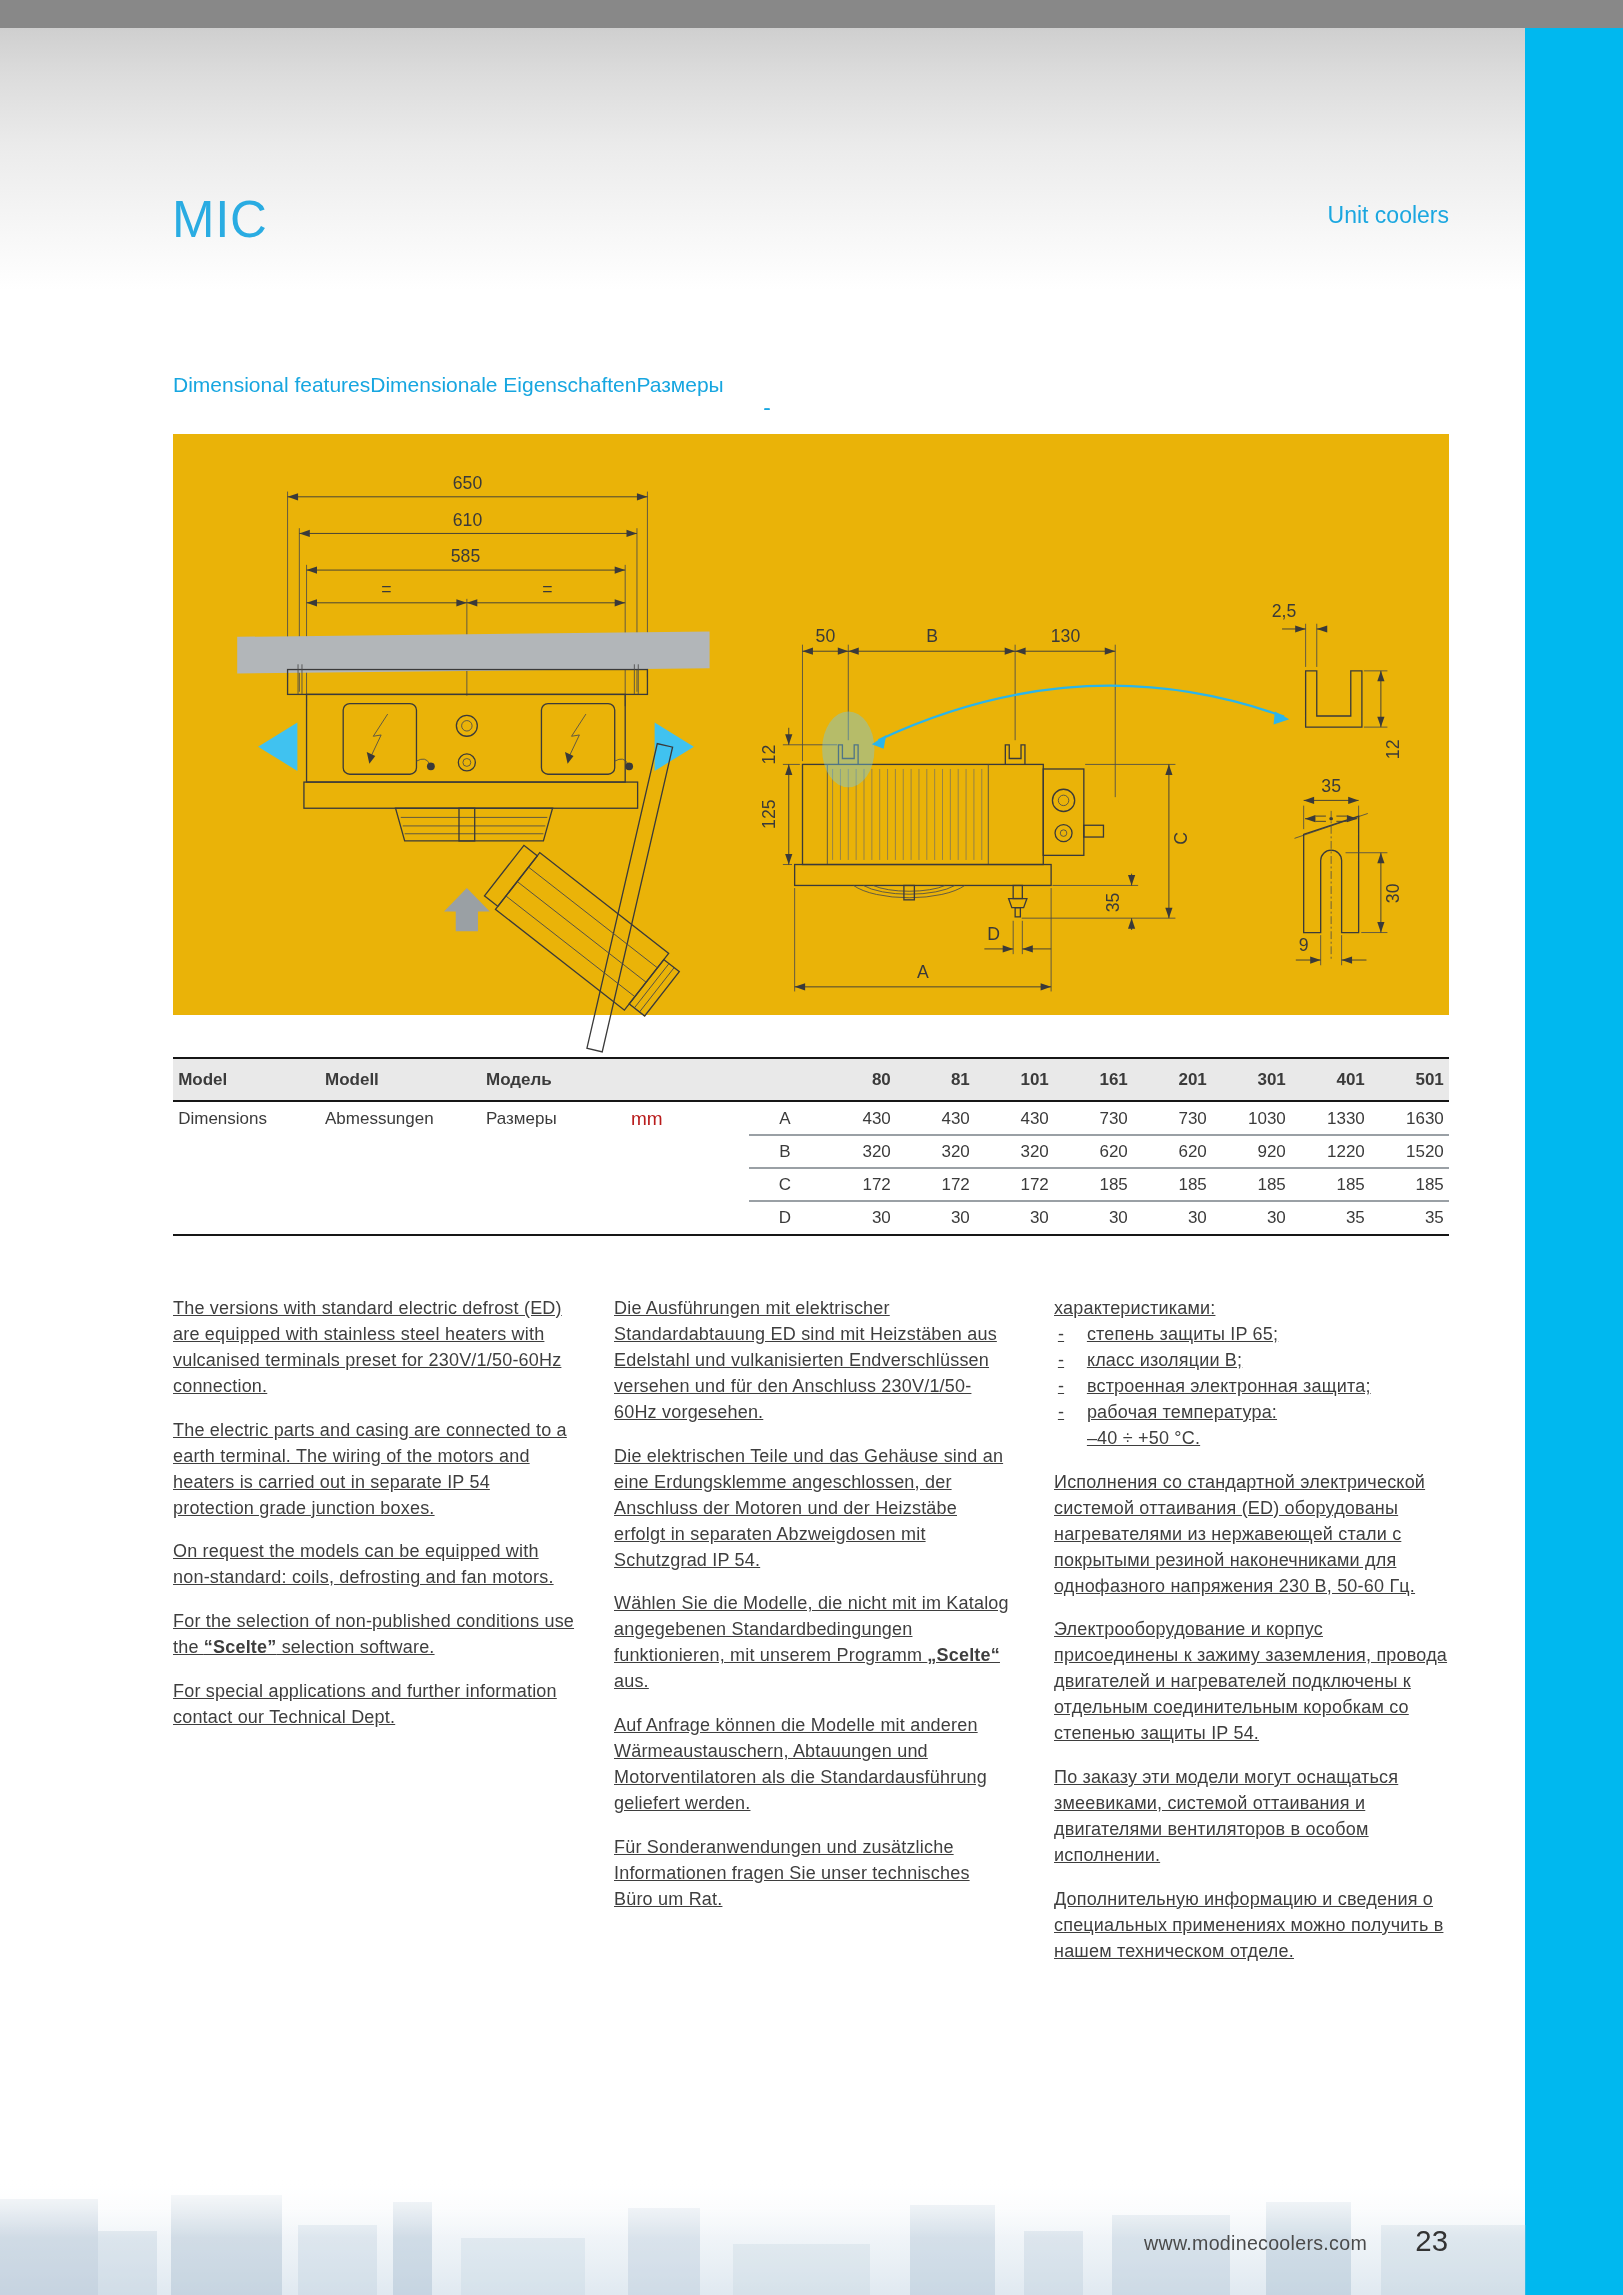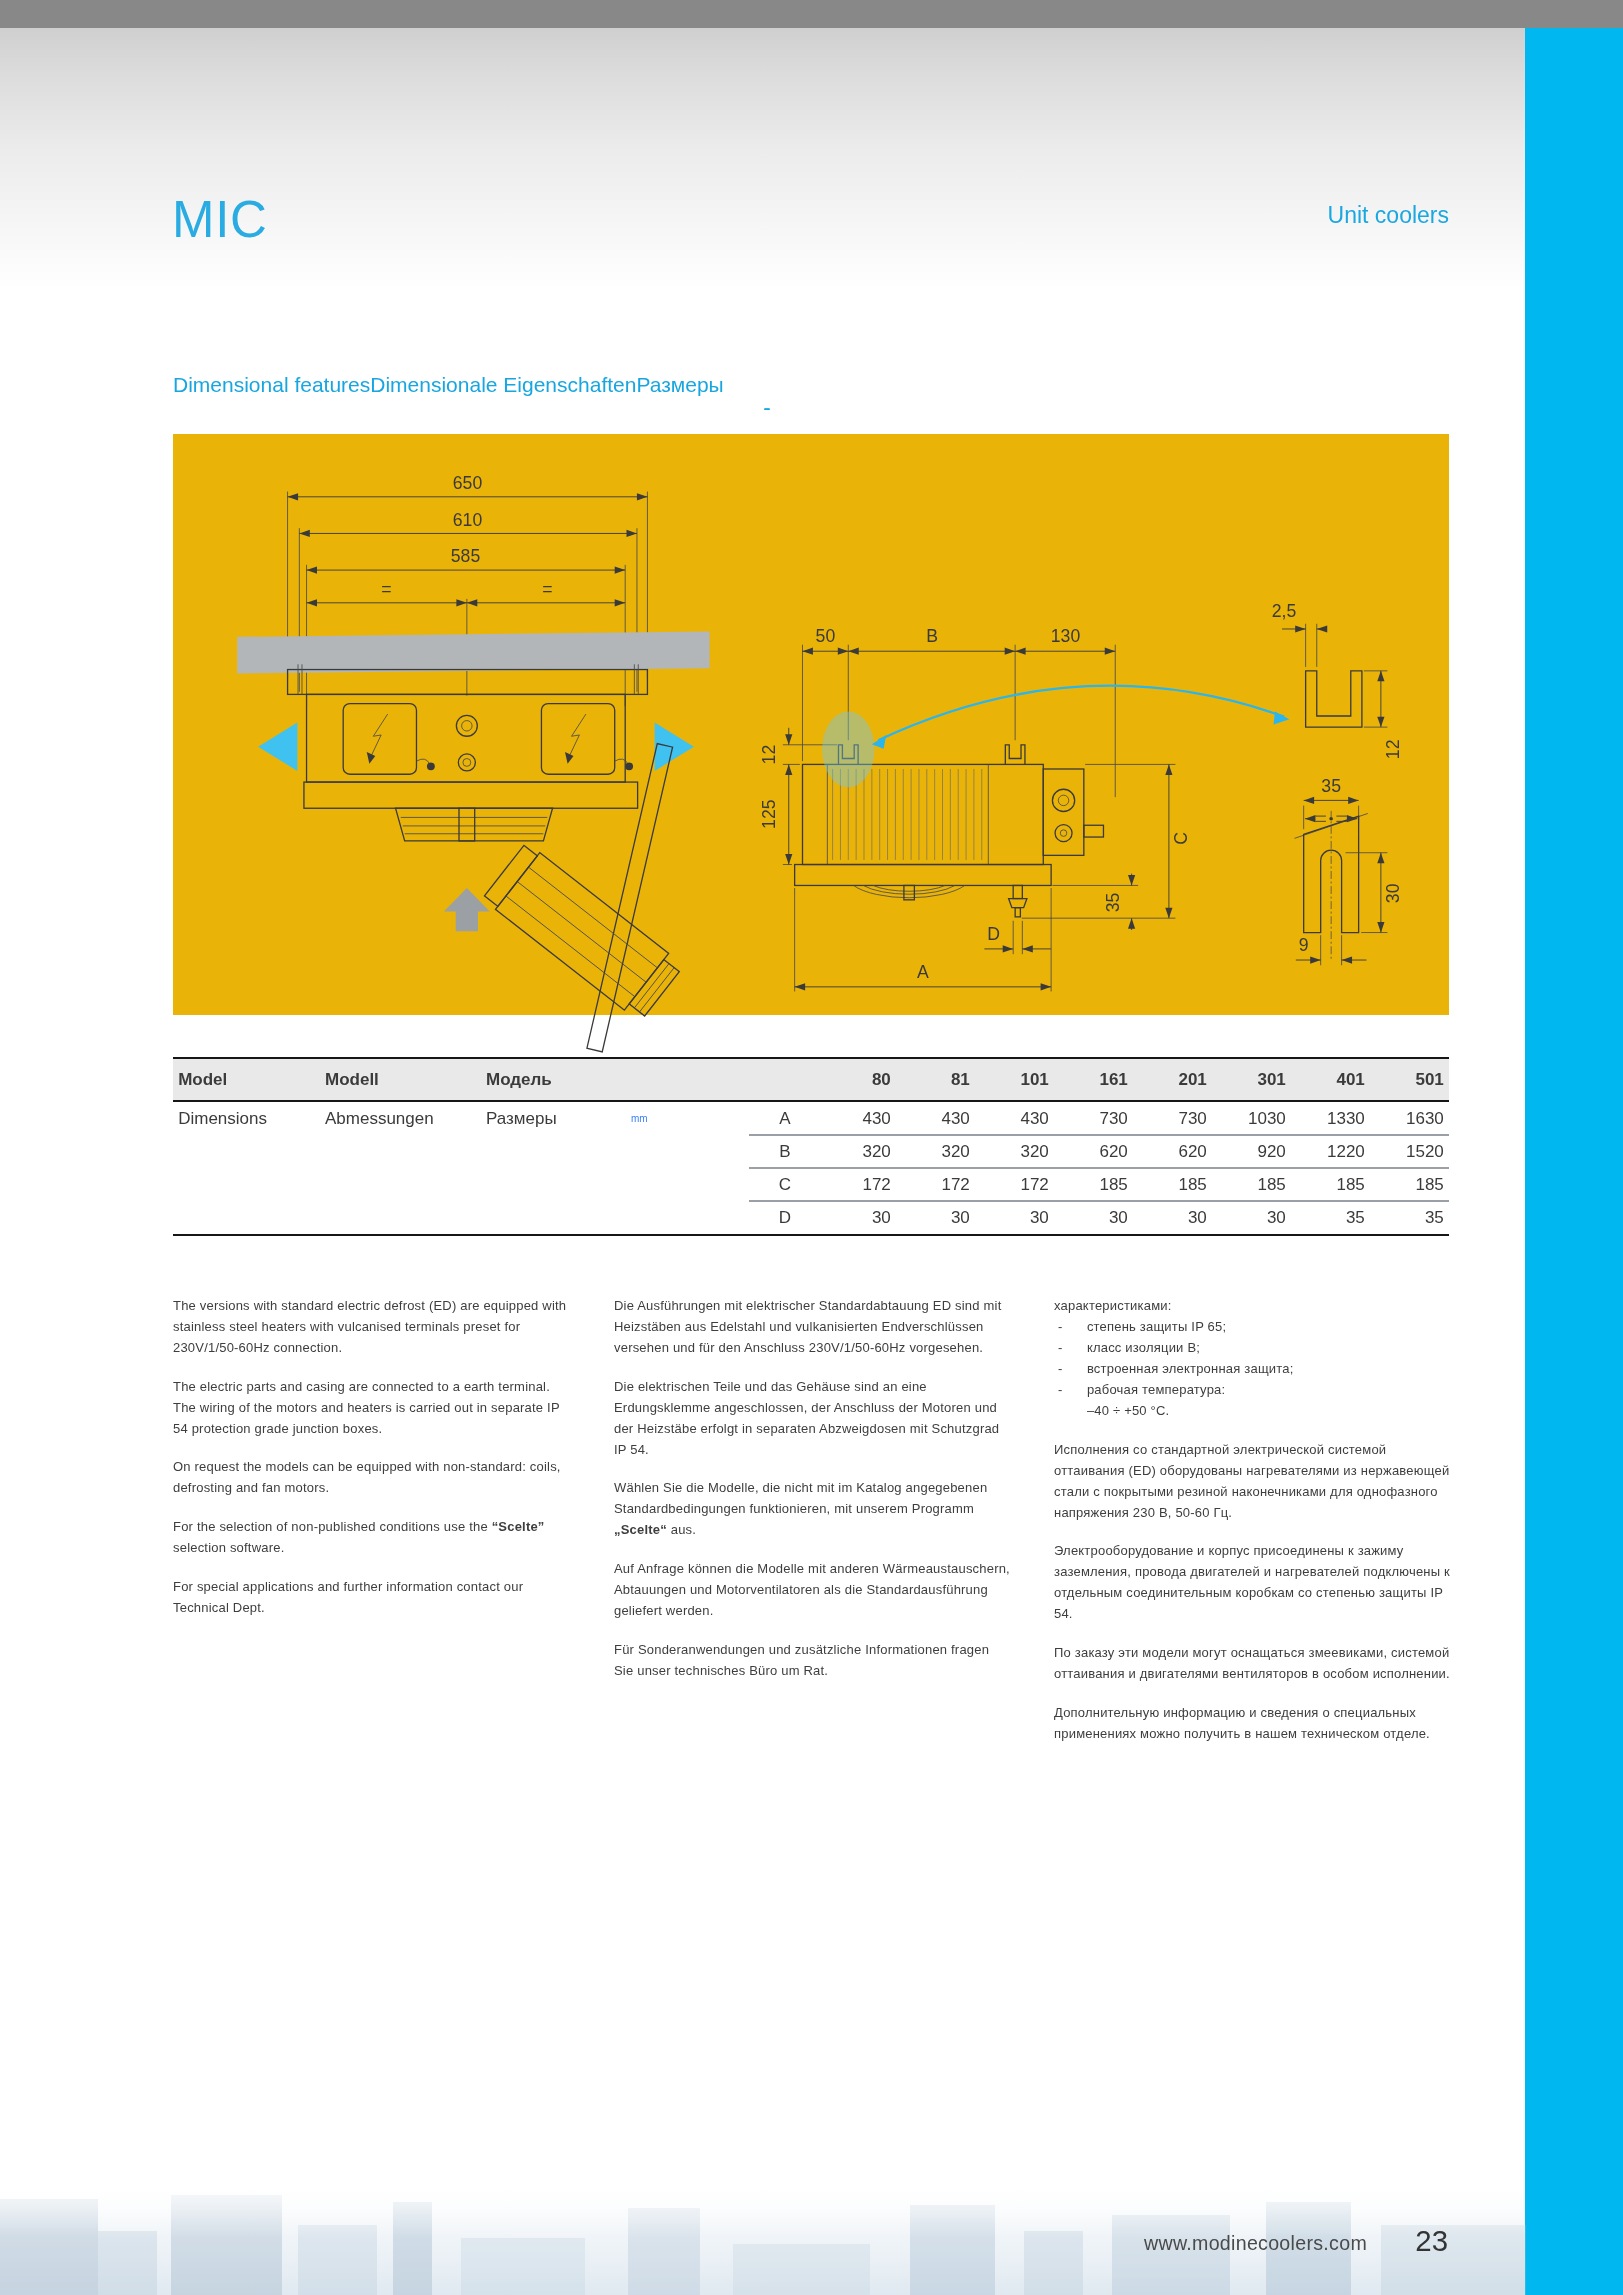--- a/index.html
+++ b/index.html
@@ -25,24 +25,24 @@
   
   .dim-table{position:absolute;left:173px;top:1029px;width:1276px;
         border-top:2.6px solid #161616;border-bottom:2.6px solid #161616;font-size:17px;}
   .t-row{display:grid;grid-template-columns:152px 161px 145px 118px 72px repeat(8,79px);
         align-items:center;position:relative;}
   .t-head{height:41px;background:#e9e9e9;border-bottom:2px solid #161616;font-weight:bold;}
   .t-data{height:33px;}
   .t-row .c0{padding-left:5.2px;}
   .t-row .num{text-align:right;padding-right:9.2px;}
   .t-row .dimletter{text-align:center;}
-  .t-row .unit{font-size:10px;color:#3b82f6;}
+  .t-row .unit{font-size:19px;color:#b91c1c;}
   .sep{position:absolute;left:576px;right:0;bottom:-0.7px;height:1.3px;background:#9aa0a5;}
   
-  .col{position:absolute;top:1267px;font-size:13px;line-height:21px;letter-spacing:0.2px;color:#3e3e3e;}
+  .col{position:absolute;top:1267px;font-size:18px;line-height:26px;letter-spacing:0.2px;color:#3e3e3e;text-decoration:underline;}
   .col p{margin:0 0 17.7px 0;}
   .col-en{left:173px;width:402px;}
   .col-de{left:614px;width:397px;}
   .col-ru{left:1054px;width:398px;}
   .b{font-weight:bold;}
   .ru-list{margin:0 0 17.7px 0;}
   .ru-li{display:flex;}
   .ru-li .dash{width:29px;flex:none;padding-left:3.9px;}
   .ru-li .txt{flex:1;}
   

